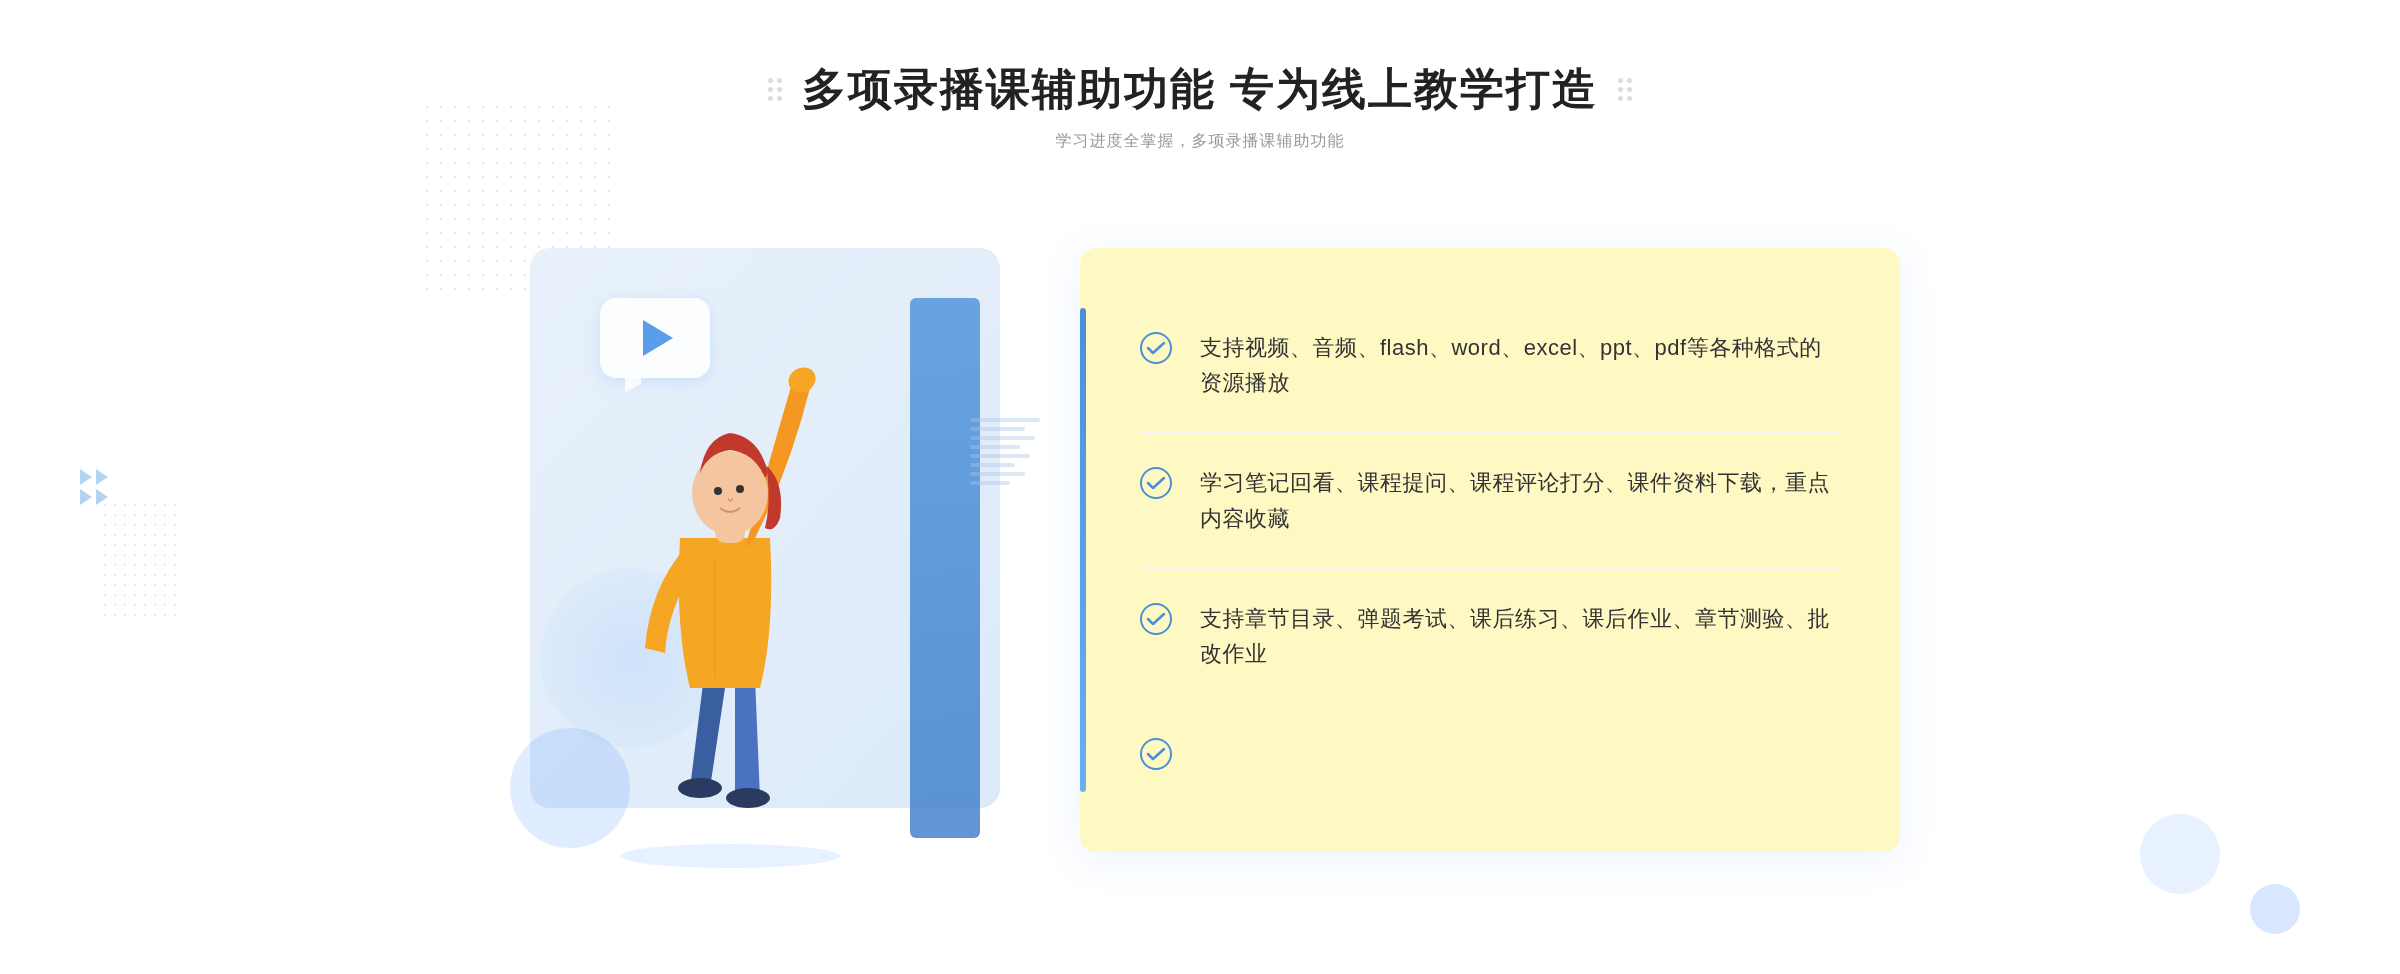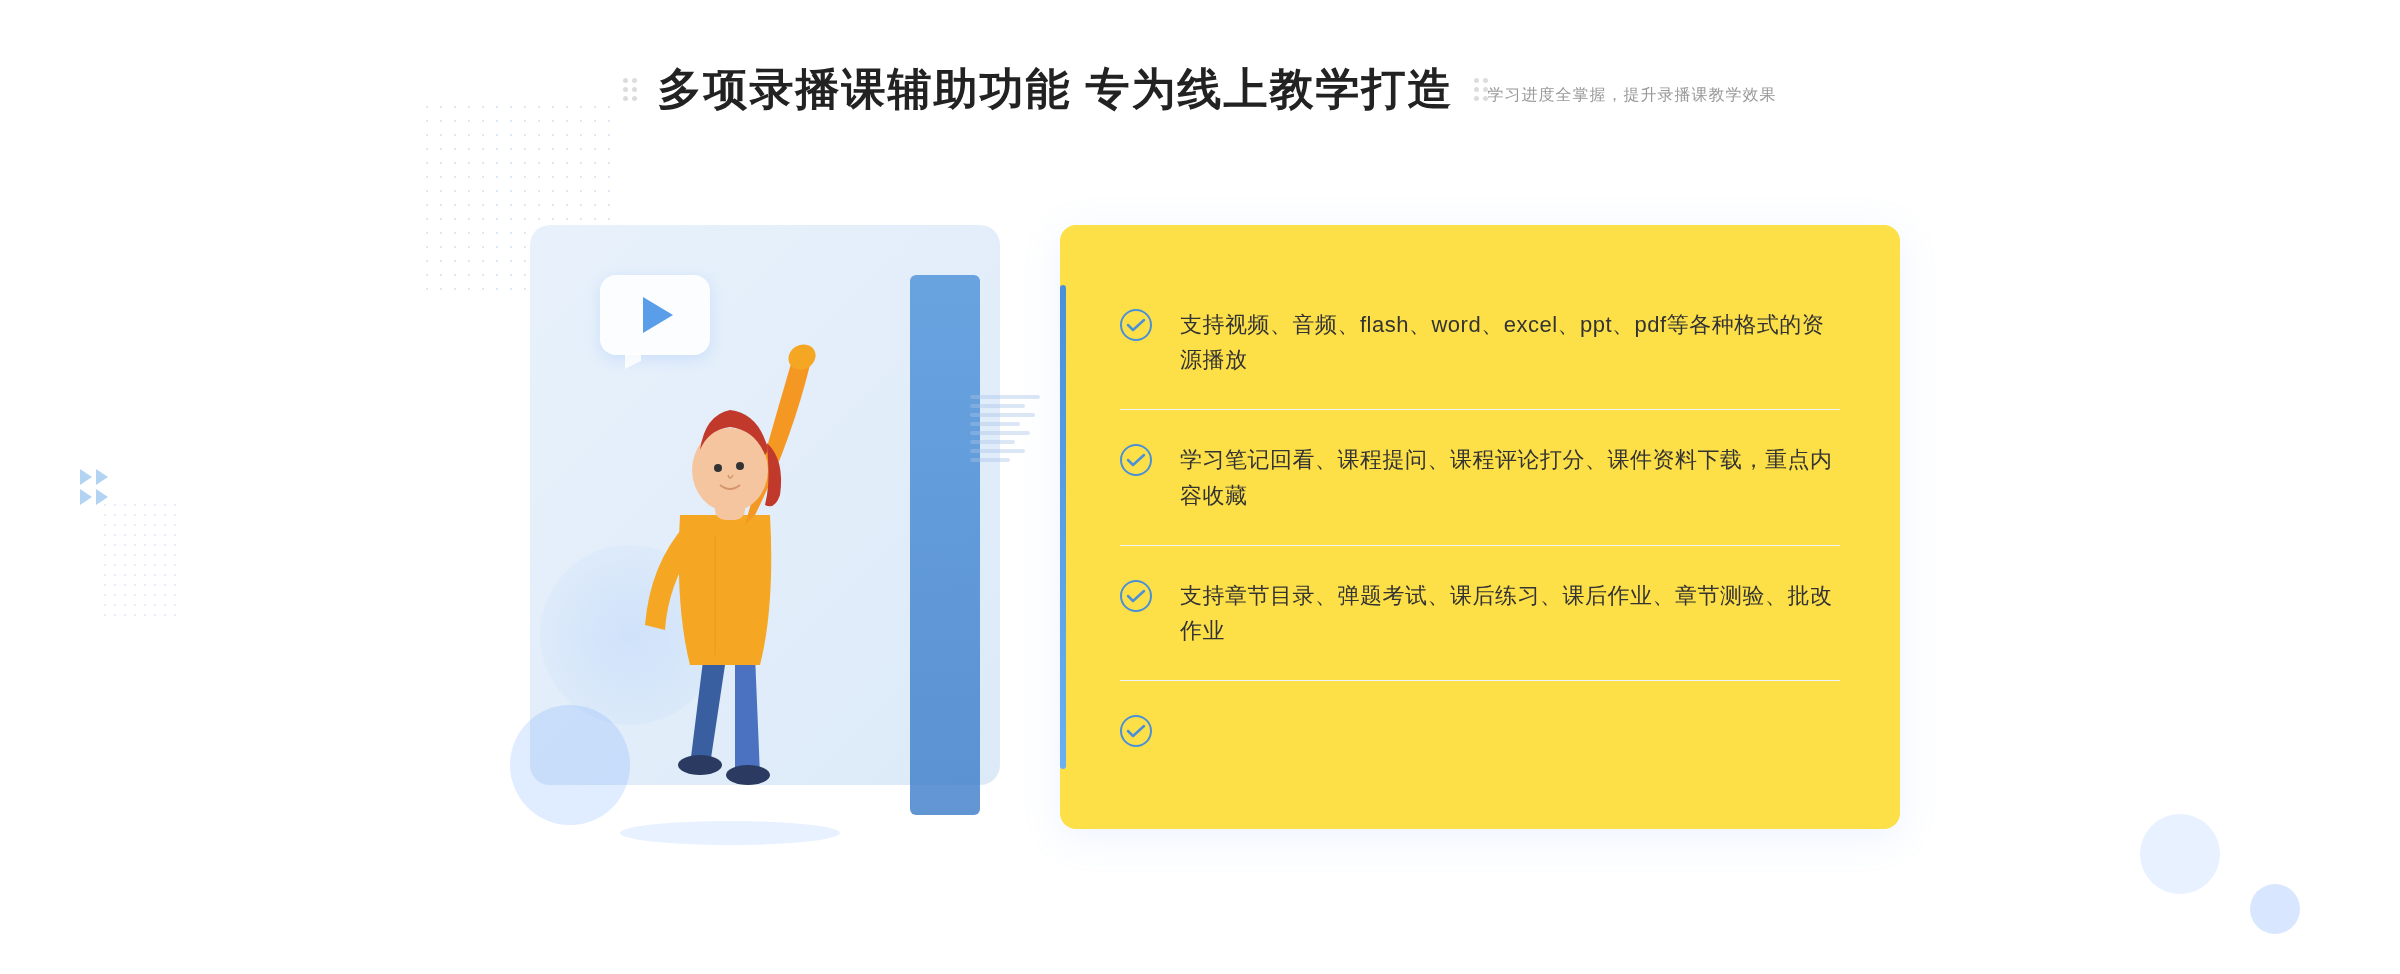--- a/index.html
+++ b/index.html
@@ -36,23 +36,24 @@
       left: 100px;
       width: 80px;
       height: 120px;
       background-image: radial-gradient(circle, #c8d8f0 1.5px, transparent 1.5px);
       background-size: 10px 10px;
       opacity: 0.5;
     }
 
     .header {
       text-align: center;
-      margin-bottom: 36px;
+      margin-bottom: 26px;
       position: relative;
       display: flex;
+      flex-direction: column;
       align-items: center;
     }
 
     .title-row {
       display: flex;
       align-items: center;
       gap: 20px;
     }
 
     .title-dots {
@@ -213,24 +214,25 @@
       left: 60px;
       width: 340px;
       height: 560px;
     }
 
     
 
     
     .right-section {
       flex: 1;
-      background: #fde047;
+      background: #fef9c3;
       border-radius: 16px;
       box-shadow: 0 8px 40px rgba(100,160,255,0.12);
       padding: 50px 60px;
+      margin-left: 20px;
       margin-top: 30px;
       min-height: 560px;
       position: relative;
     }
 
     
     .right-section::before {
       content: '';
       position: absolute;
       left: 0;
@@ -351,21 +353,21 @@
       <span>
           <i></i>
           <i></i>
         </span>
       <span>
           <i></i>
           <i></i>
         </span>
     </div>
   </div>
-  <p class="sub-title">学习进度全掌握，提升录播课教学效果</p>
+  <p class="sub-title">学习进度全掌握，多项录播课辅助功能</p>
 </div>
 
 <div class="content-area">
 
   <div class="left-section">
     <div class="bg-card"></div>
     <div class="deco-circle-light"></div>
     <div class="deco-circle-blue"></div>
     <div class="deco-blue-rect"></div>
     <div class="deco-stripes">

